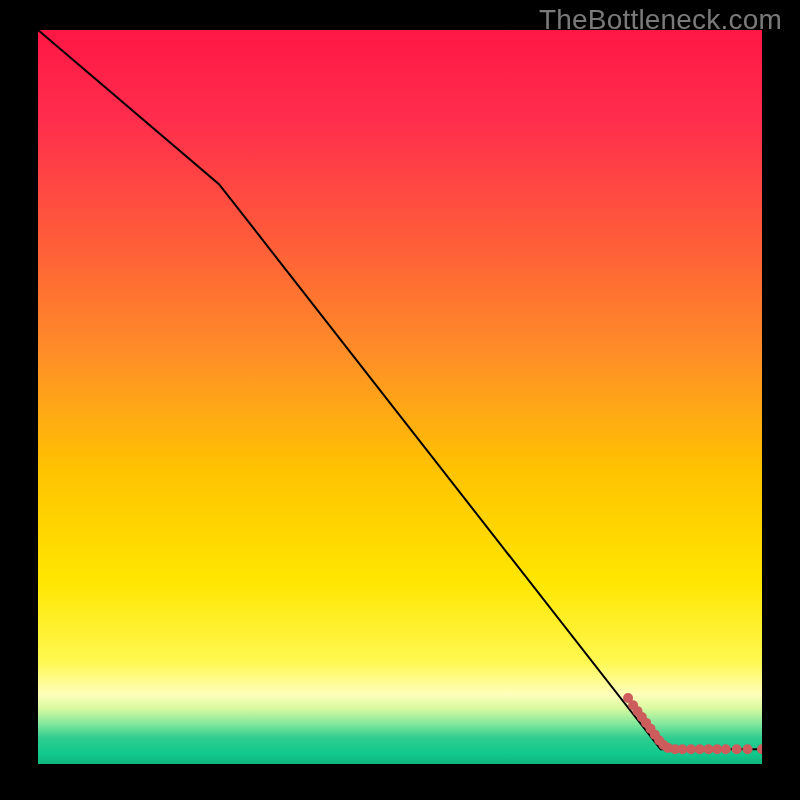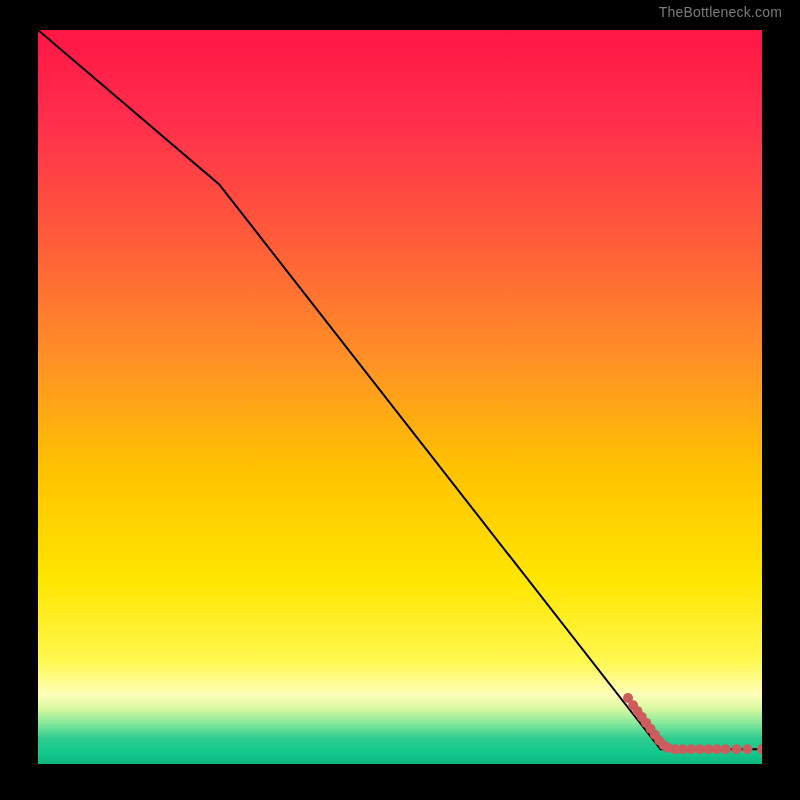--- a/index.html
+++ b/index.html
@@ -15,21 +15,21 @@
     position: relative;
     width: 800px;
     height: 800px;
     background: #000;
   }
   .attribution {
     position: absolute;
     top: 4px;
     right: 18px;
     color: #7a7a7a;
-    font-size: 14px;
+    font-size: 28px;
     font-weight: 500;
     letter-spacing: 0.2px;
   }
   .plot-wrap {
     position: absolute;
     left: 38px;
     top: 30px;
     width: 724px;
     height: 734px;
   }

